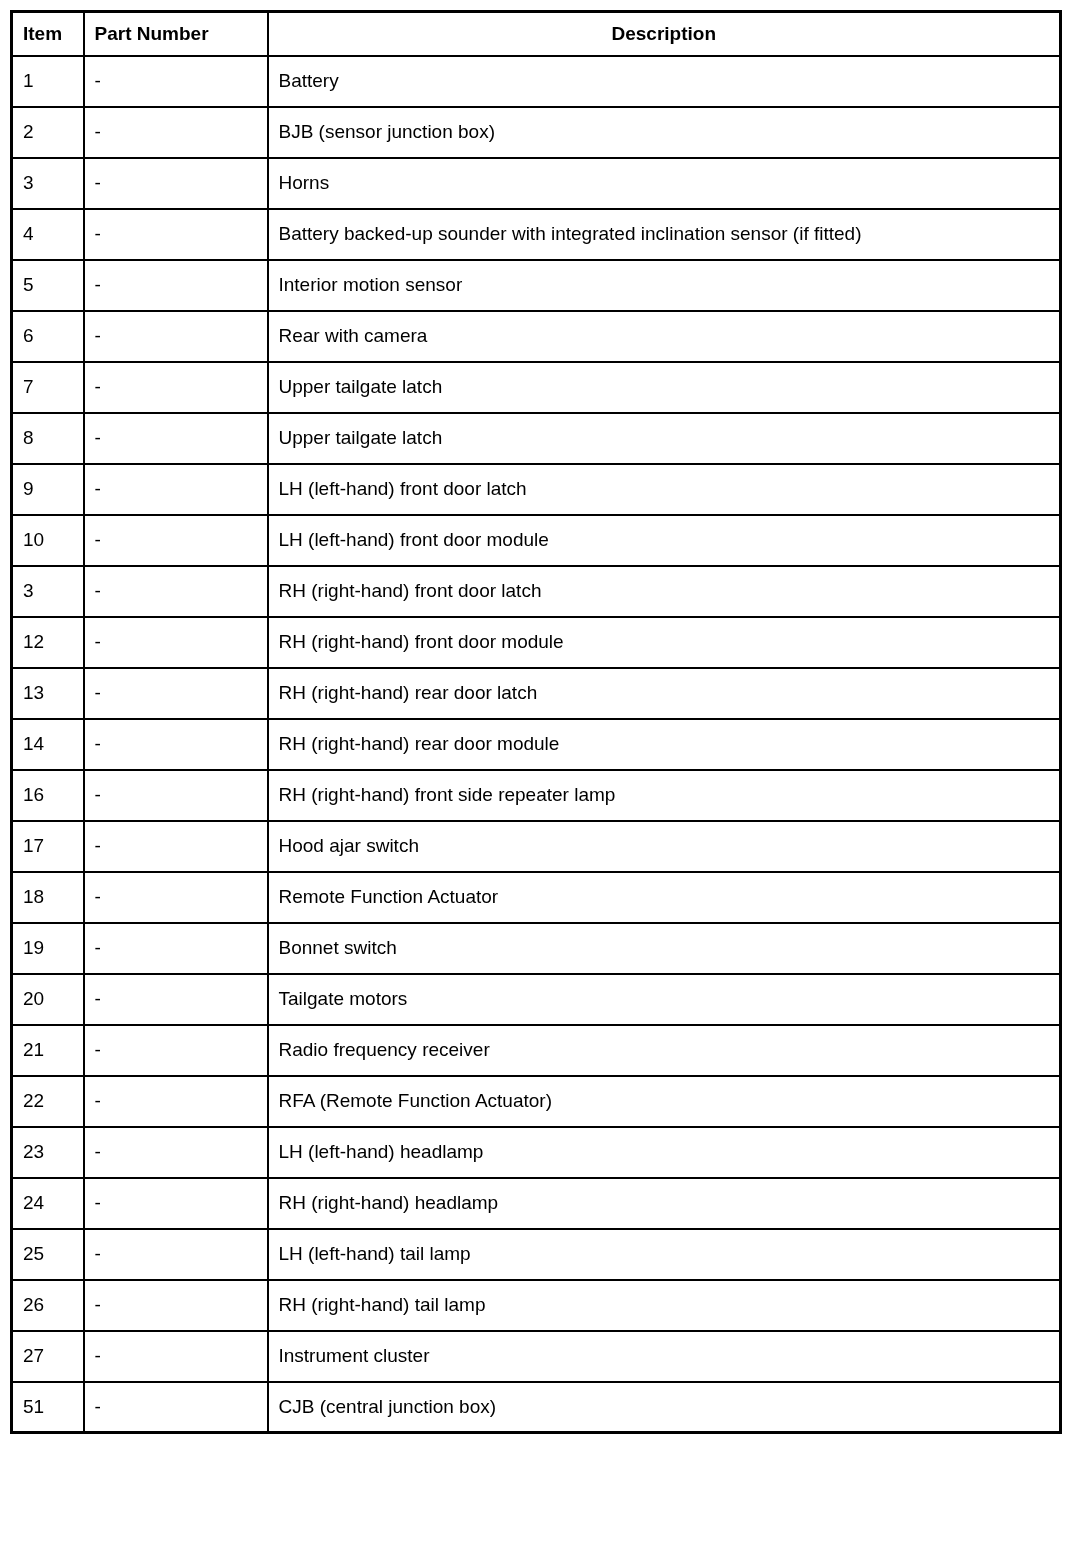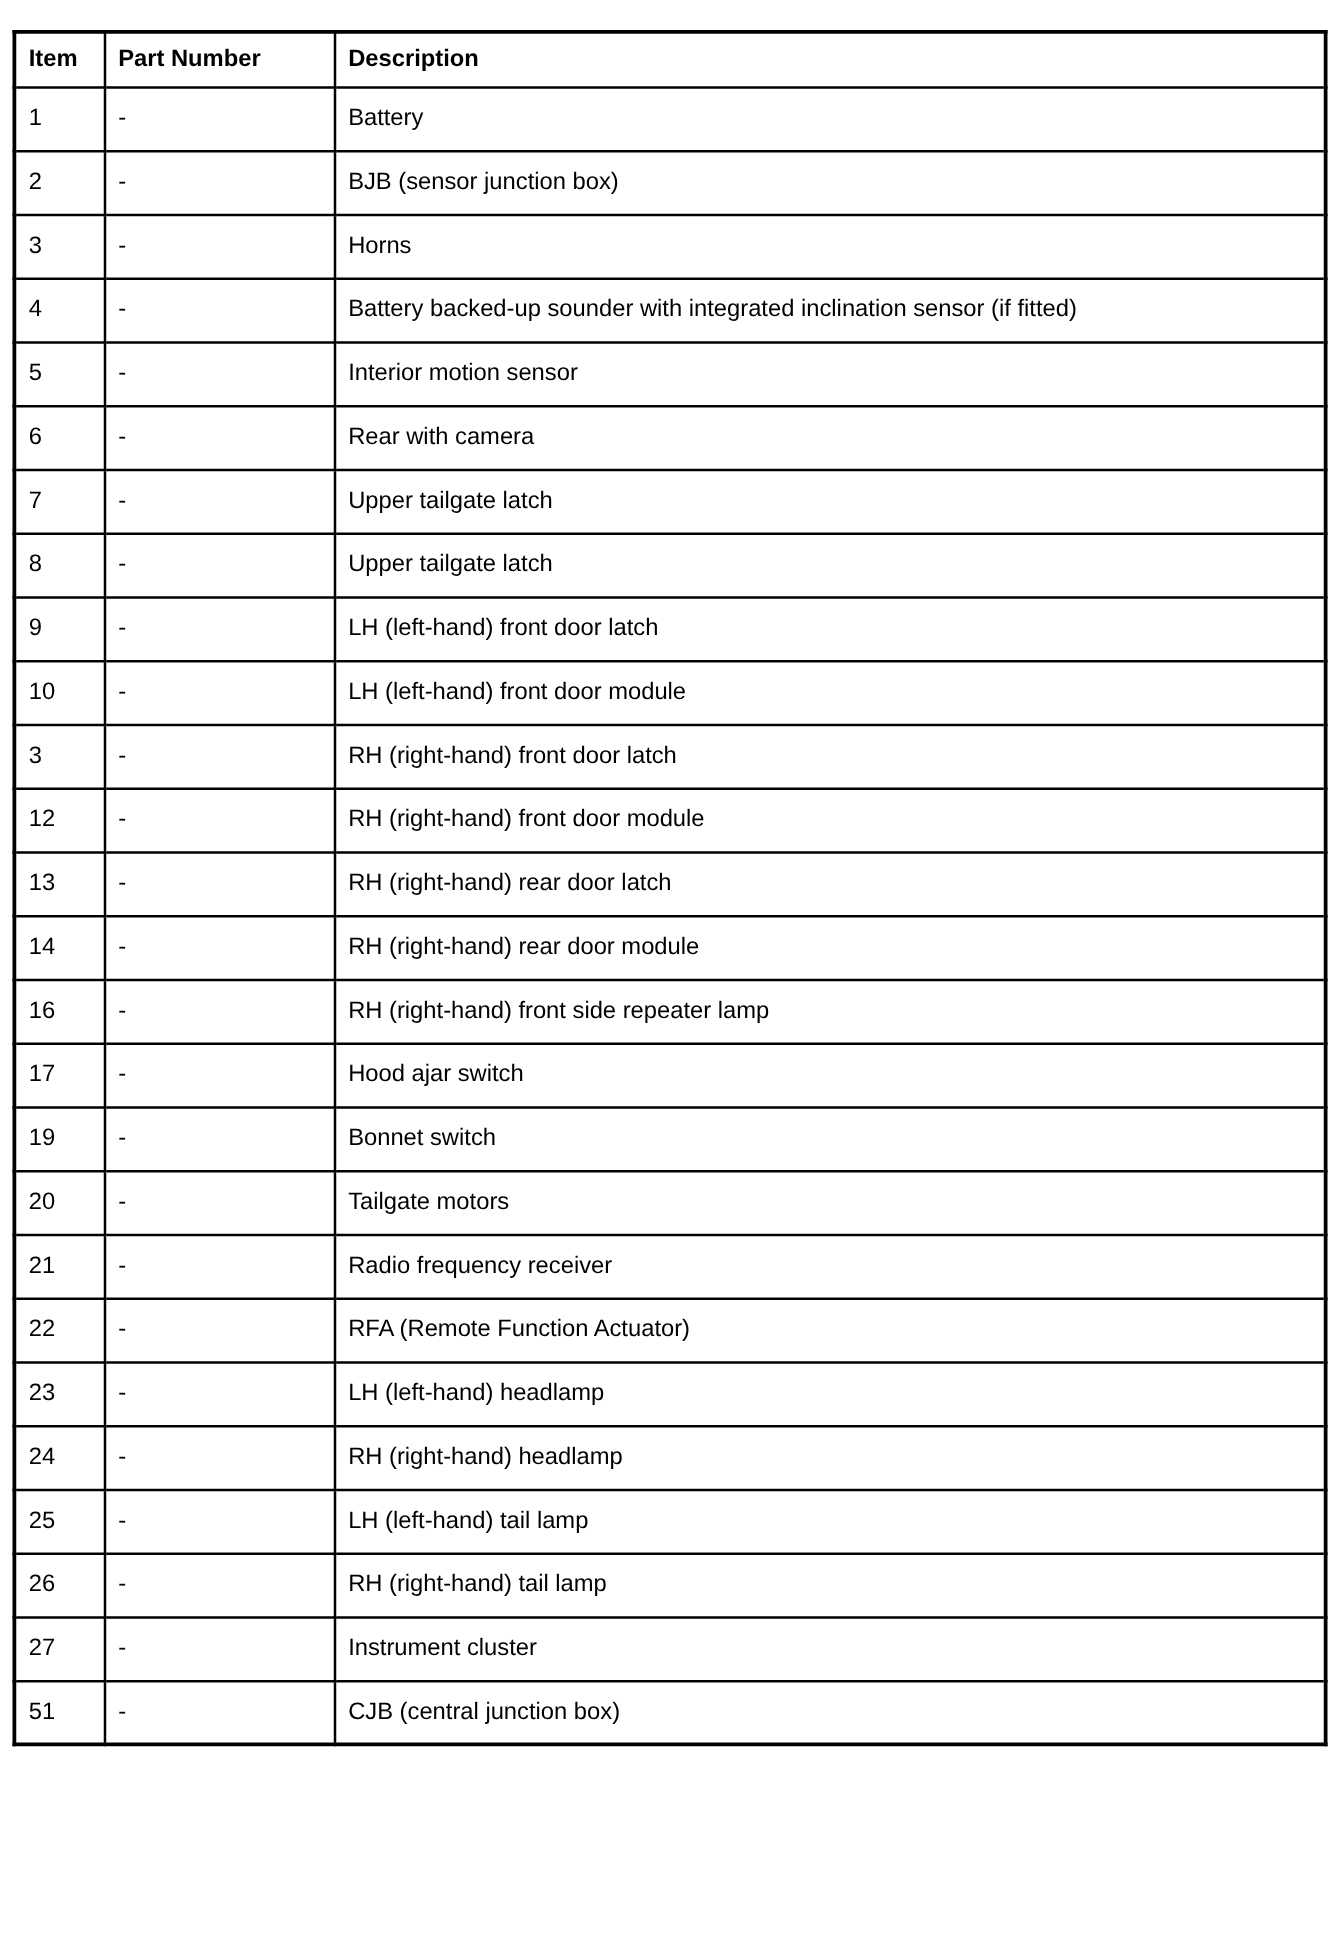--- a/index.html
+++ b/index.html
@@ -5,21 +5,21 @@
   html, body {
     margin: 0;
     padding: 0;
     background: #ffffff;
     font-family: "Liberation Sans", "DejaVu Sans", sans-serif;
   }
   .page {
     width: 1072px;
     height: 1564px;
     box-sizing: border-box;
-    padding: 24px 10px;
+    padding: 10px 10px;
     background: #ffffff;
   }
   table.parts-table {
     width: 100%;
     border-collapse: collapse;
     table-layout: fixed;
     border: 3px solid #000000;
   }
   table.parts-table th,
   table.parts-table td {
@@ -31,20 +31,21 @@
     overflow: hidden;
     white-space: nowrap;
   }
   table.parts-table th {
     height: 44px;
     font-weight: bold;
     text-align: left;
     vertical-align: middle;
   }
   table.parts-table th.col-desc-h {
+    text-align: center;
   }
   table.parts-table td {
     height: 51px;
     font-weight: normal;
     text-align: left;
     vertical-align: middle;
   }
   .col-item  { width: 72px; }
   .col-part  { width: 184px; }
   .col-desc  { width: auto; }
@@ -136,20 +137,25 @@
           <td class="col-item">16</td>
           <td class="col-part">-</td>
           <td class="col-desc">RH (right-hand) front side repeater lamp</td>
         </tr>
         <tr>
           <td class="col-item">17</td>
           <td class="col-part">-</td>
           <td class="col-desc">Hood ajar switch</td>
         </tr>
         <tr>
+          <td class="col-item">18</td>
+          <td class="col-part">-</td>
+          <td class="col-desc">Remote Function Actuator</td>
+        </tr>
+        <tr>
           <td class="col-item">19</td>
           <td class="col-part">-</td>
           <td class="col-desc">Bonnet switch</td>
         </tr>
         <tr>
           <td class="col-item">20</td>
           <td class="col-part">-</td>
           <td class="col-desc">Tailgate motors</td>
         </tr>
         <tr>

